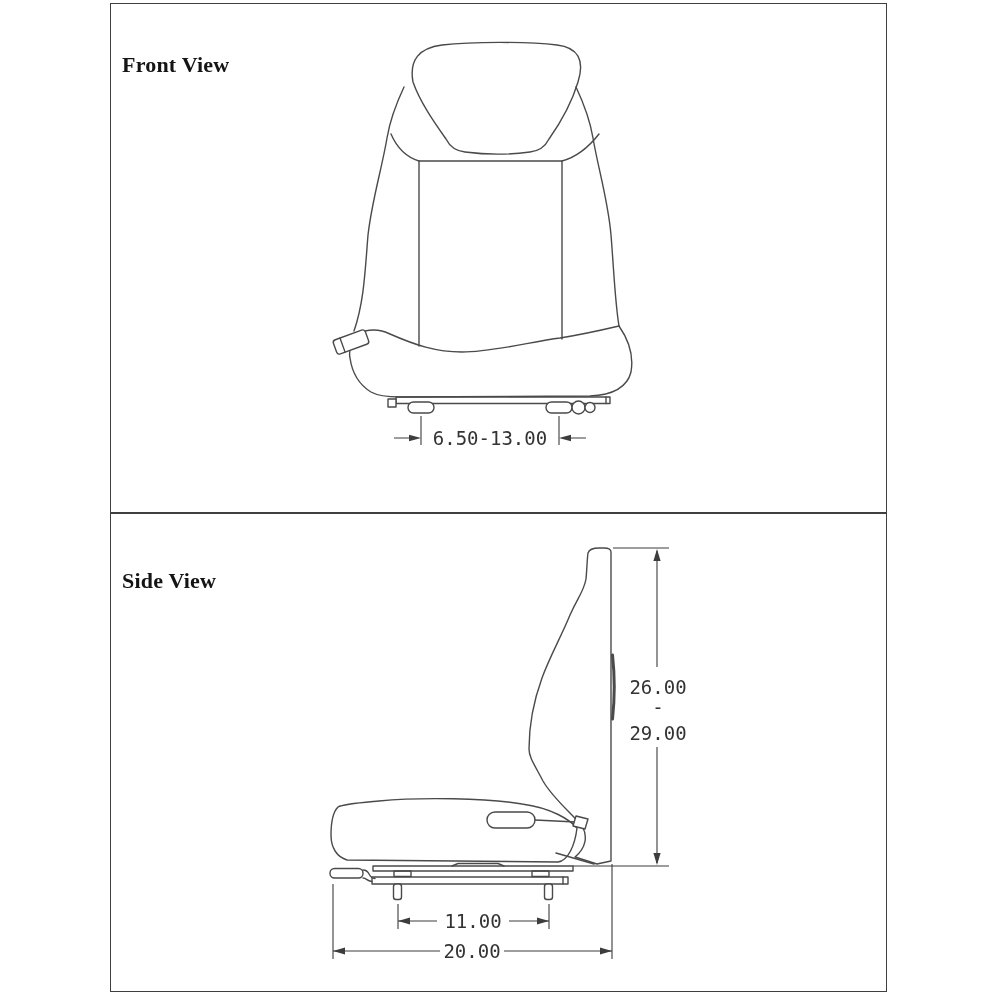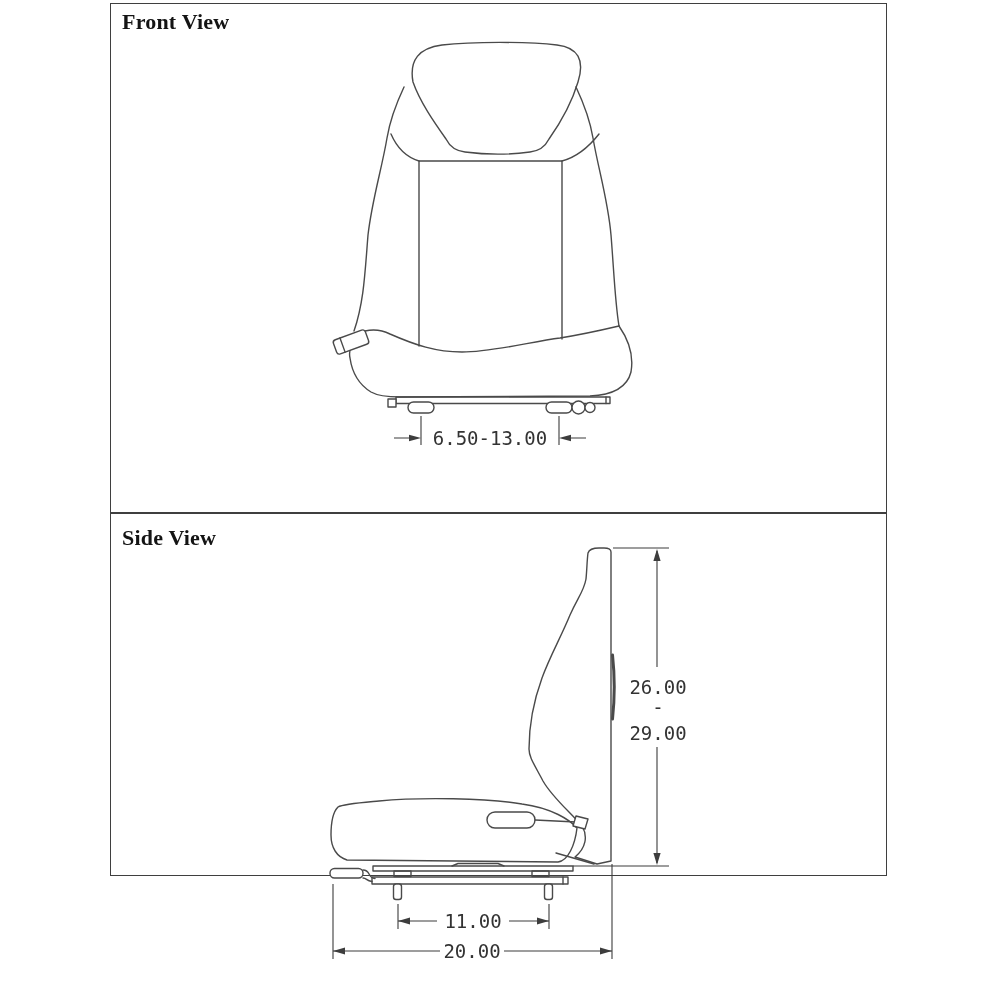--- a/index.html
+++ b/index.html
@@ -1,20 +1,20 @@
 <!DOCTYPE html>
 <html><head>
 <meta charset="utf-8">
 <style>
   html,body{margin:0;padding:0;background:#ffffff;}
   .canvas{position:relative;width:1000px;height:1000px;background:#ffffff;overflow:hidden;font-family:"Liberation Sans",sans-serif;}
   .panel{position:absolute;box-sizing:border-box;background:#ffffff;border:1.5px solid #3f3f3f;}
   .panel-front{left:110px;top:3px;width:777px;height:511px;border-bottom-width:2px;}
-  .panel-side{left:110px;top:514px;width:777px;height:362px;border-top:none;}
-  .panel-title{position:absolute;left:11px;font-family:"Liberation Serif",serif;font-weight:bold;font-size:22px;color:#141414;letter-spacing:0.2px;}
+  .panel-side{left:110px;top:514px;width:777px;height:478px;border-top:none;}
+  .panel-title{position:absolute;left:11px;font-family:"Liberation Serif",serif;font-weight:bold;font-size:22px;color:#141414;letter-spacing:0.2px;margin-top:43px;}
   .panel-front .panel-title{top:5px;}
   .panel-side .panel-title{top:11px;}
   svg.drawing{position:absolute;left:0;top:0;}
   .outline{fill:none;stroke:#4a4a4a;stroke-width:1.4;stroke-linecap:round;stroke-linejoin:round;}
   .outline-fill{fill:#ffffff;stroke:#4a4a4a;stroke-width:1.4;stroke-linejoin:round;}
   .thick{fill:none;stroke:#4a4a4a;stroke-width:3;stroke-linecap:round;}
   .dimline{fill:none;stroke:#3d3d3d;stroke-width:1.1;}
   .dimarrow{fill:#3d3d3d;stroke:none;}
   .dimtext{font-family:"DejaVu Sans Mono",monospace;font-size:19px;fill:#333333;text-anchor:middle;}
 </style>

